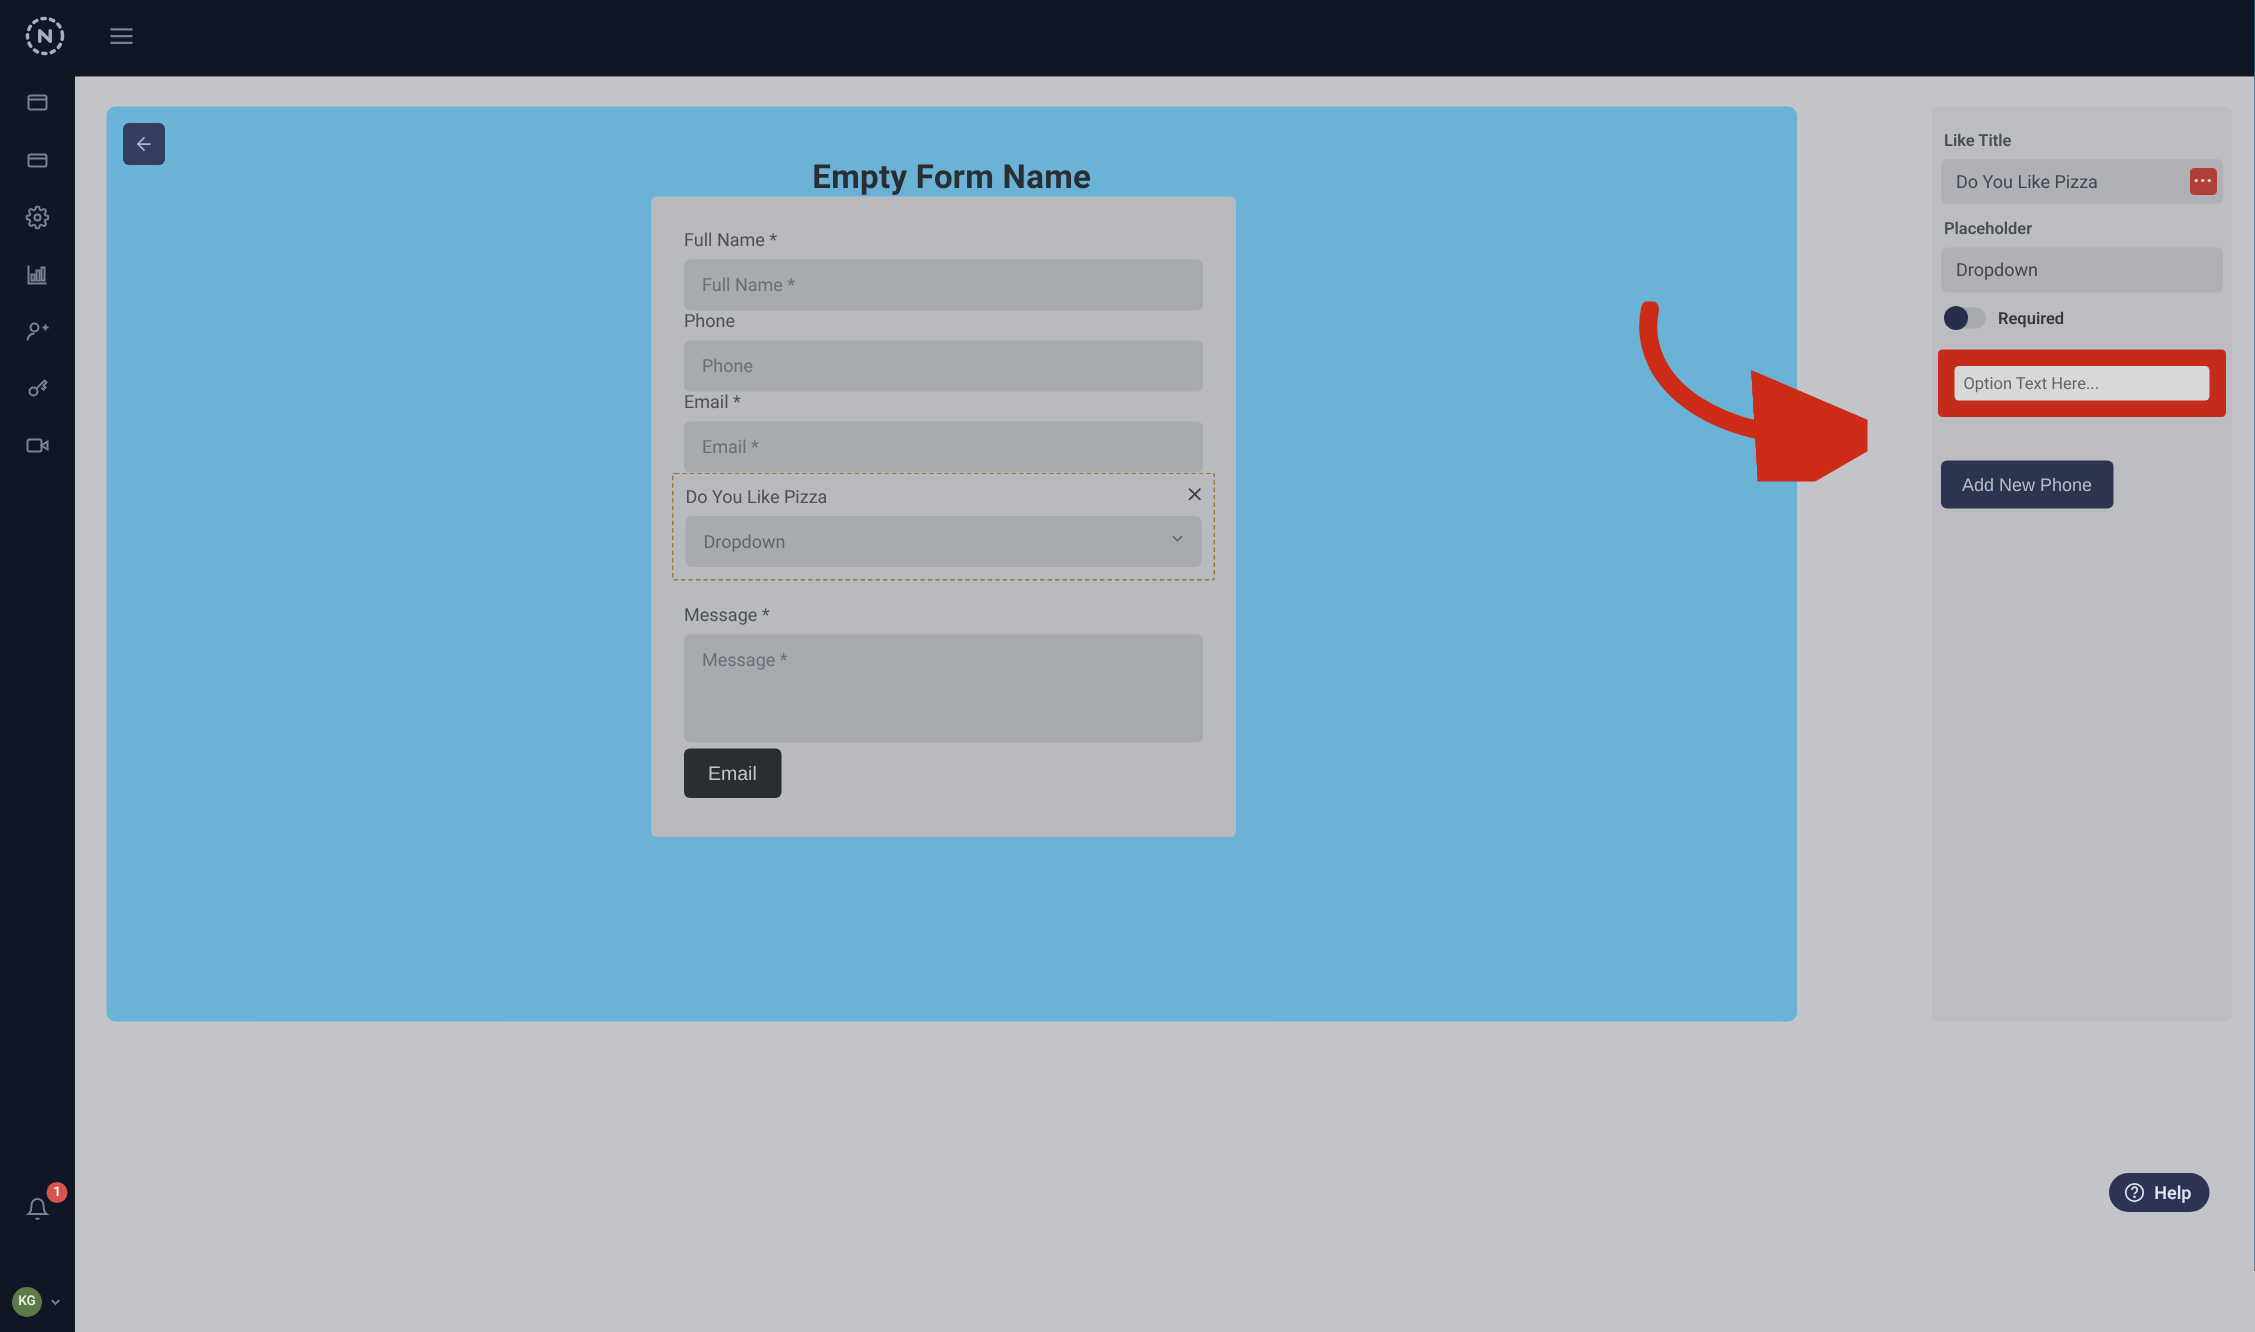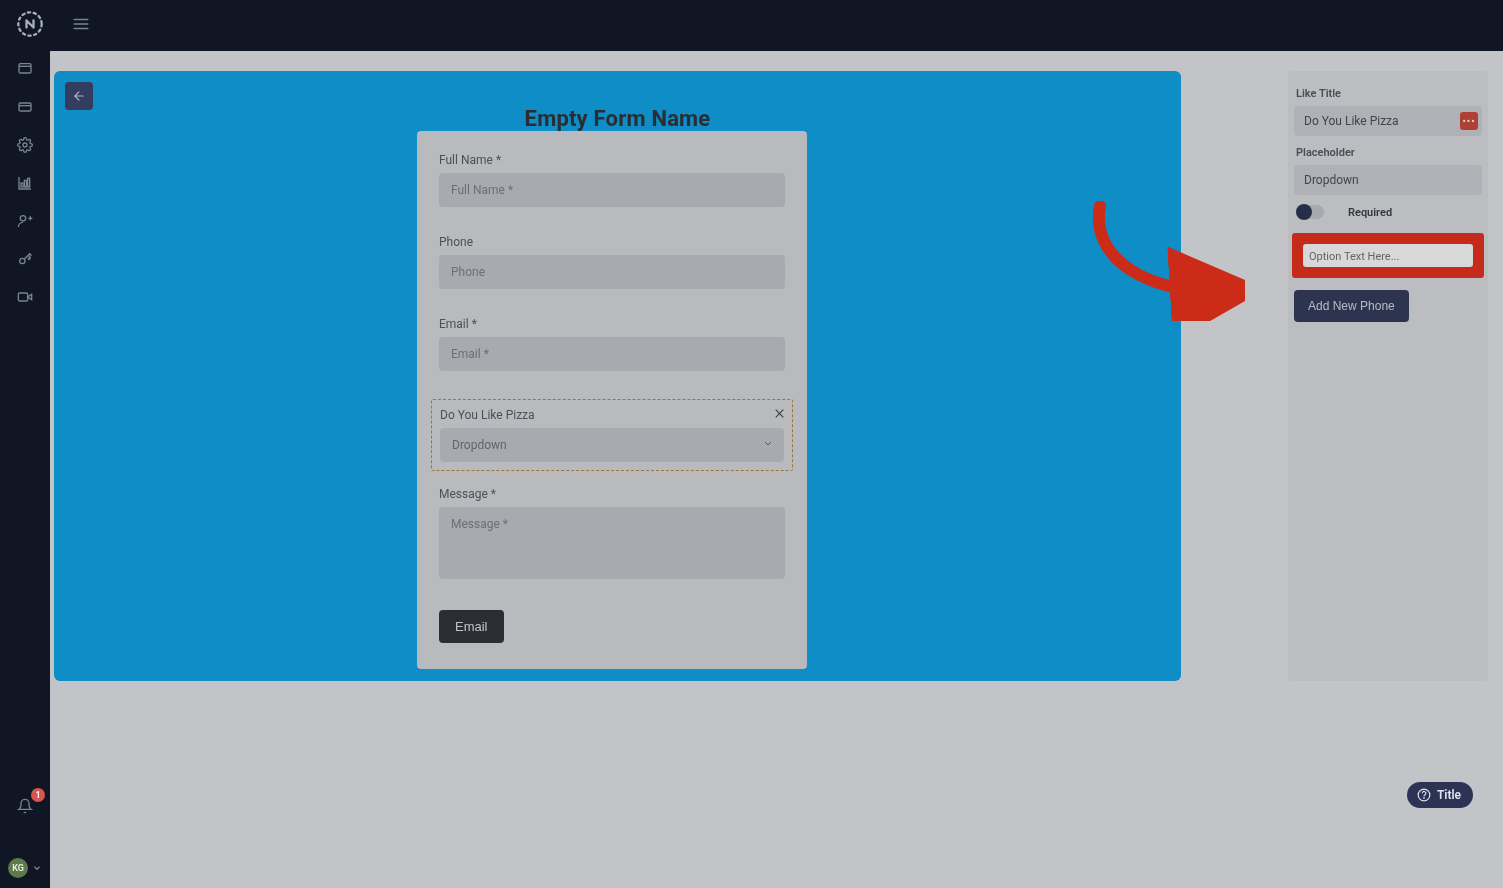--- a/index.html
+++ b/index.html
@@ -72,24 +72,24 @@
   
   .main {
     position: absolute;
     top: 51px; left: 50px; right: 0; bottom: 0;
     background: #e6e7ea;
   }
 
   
   .editor-card {
     position: absolute;
-    top: 20px; left: 4px;
+    top: 20px; left: 21px;
     width: 1127px;
     height: 610px;
-    background: #0ea5e9;
+    background: #7dd3fc;
     border-radius: 6px;
     overflow: hidden;
   }
   .back-btn {
     position: absolute; top: 11px; left: 11px;
     width: 28px; height: 28px;
     background: #39456e; border-radius: 4px;
     display:flex; align-items:center; justify-content:center;
     cursor:pointer; color:#cfd4e6;
   }
@@ -104,21 +104,21 @@
 
   .form-panel {
     position: absolute;
     top: 60px;
     left: 363px;
     width: 390px;
     background: #dadbdf;
     border-radius: 4px;
     padding: 22px 22px 26px 22px;
   }
-  .form-group { margin-bottom: 28px; position: relative; }
+  .form-group { margin-bottom: 0; position: relative; }
   .form-label { font-size: 12px; color: #595c63; margin-bottom: 6px; display:block; }
   .form-input, .form-textarea, .form-select {
     width: 100%;
     background: #c6c8cd;
     border: none;
     border-radius: 4px;
     padding: 10px 12px;
     font-size: 12px; color: #5c5f66;
     font-family: inherit;
   }
@@ -182,36 +182,36 @@
   }
   .props-more-btn {
     position: absolute; right: 4px; top: 50%; transform: translateY(-50%);
     width: 18px; height: 18px; border-radius: 3px;
     background: #d0493c; color:#fff;
     display:flex;align-items:center;justify-content:center;
     cursor:pointer;
     font-size: 10px; letter-spacing: 1px;
   }
 
-  .toggle-row { display:flex; align-items:center; gap: 24px; margin: 8px 2px 14px 2px; }
+  .toggle-row { display:flex; align-items:center; gap: 8px; margin: 8px 2px 14px 2px; }
   .toggle {
     width: 28px; height: 14px; border-radius: 7px; background: #c5c7cc; position: relative; cursor:pointer;
   }
   .toggle .knob {
     position:absolute; left: 0; top: -1px;
     width: 16px; height: 16px; border-radius:50%;
     background: #2c3354;
   }
   .toggle-label { font-size: 11px; font-weight: 600; color: #3c3f46; }
 
   .option-highlight {
     border: 5px solid #e8301a;
     border-radius: 3px;
     padding: 6px 6px;
-    margin: 0 -2px 12px -2px;
+    margin: 0 -2px 29px -2px;
     background: #e8301a;
   }
   .option-inner {
     background: #ffffff;
     border-radius: 3px;
     padding: 4px 6px;
   }
   .option-input {
     width: 100%; border: none; outline: none;
     background: transparent;
@@ -432,16 +432,16 @@
   </svg>
 
   <div class="dim-overlay"></div>
 
   <div class="help-pill">
     <svg viewBox="0 0 24 24" fill="none" stroke="currentColor" stroke-width="2">
         <circle cx="12" cy="12" r="10"></circle>
         <path d="M9.1 9a3 3 0 1 1 5.8 1c0 2-3 2-3 4"></path>
         <circle cx="12" cy="17" r="0.5" fill="currentColor"></circle>
       </svg>
-    <span>Title</span>
+    <span>Help</span>
   </div>
 
 </div>
 
 </body></html>

